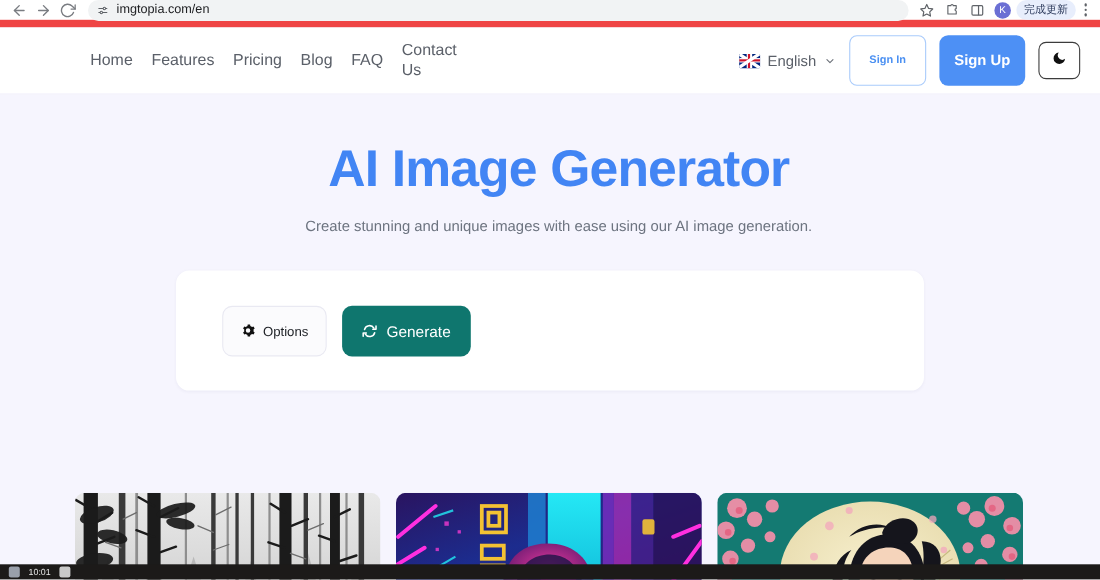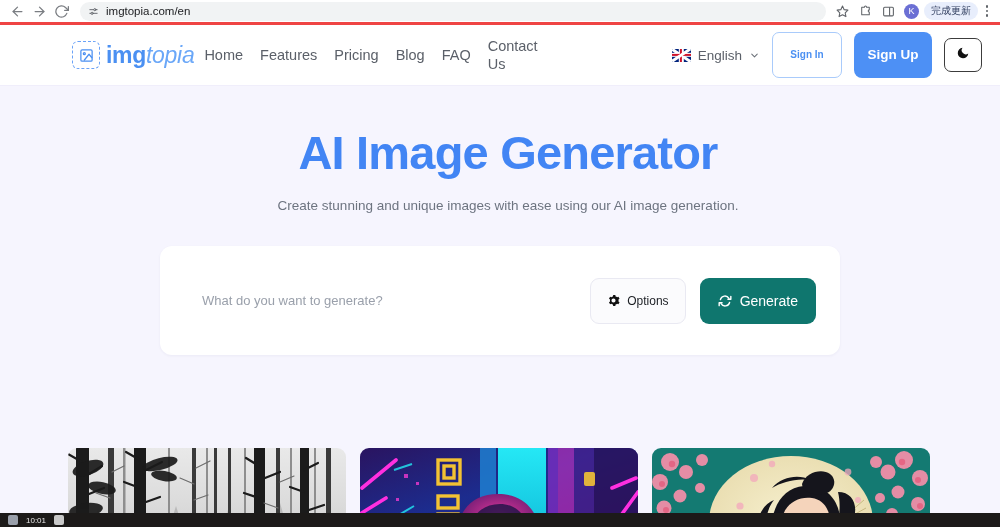--- a/index.html
+++ b/index.html
@@ -12,21 +12,21 @@
     background: #ffffff;
   }
 
   
   .browser-bar {
     height: 25px;
     background: #ffffff;
     display: flex;
     align-items: center;
     padding: 0 6px;
-    border-bottom: 3px solid #ef4444;
+    border-bottom: 7px solid #ef4444;
     position: relative;
   }
   .nav-btn {
     width: 22px; height: 22px;
     display: flex; align-items: center; justify-content: center;
     color: #7a7d82;
     flex: 0 0 auto;
   }
   .nav-btn svg { display: block; }
   .omnibox {
@@ -336,30 +336,20 @@
         <i></i>
         <i></i>
       </div>
   </div>
 </div>
 
 <div class="page">
 
   <div class="site-header">
 
-    <div class="brand">
-      <div class="brand-mark">
-        <svg width="15" height="15" viewBox="0 0 24 24" fill="none" stroke="currentColor" stroke-width="2" stroke-linejoin="round">
-            <rect x="3" y="3" width="18" height="18" rx="2"></rect>
-            <circle cx="8.5" cy="9" r="1.6"></circle>
-            <polyline points="21 16 16 10 8 20"></polyline>
-          </svg>
-      </div>
-      <div class="brand-text"><span class="b1">img</span><span class="b2">topia</span></div>
-    </div>
 
     <div class="nav-links">
       <div class="nav-link">Home</div>
       <div class="nav-link">Features</div>
       <div class="nav-link">Pricing</div>
       <div class="nav-link">Blog</div>
       <div class="nav-link">FAQ</div>
       <div class="nav-link wide">Contact Us</div>
     </div>
 
@@ -392,21 +382,20 @@
       </div>
     </div>
   </div>
 
   <div class="hero">
     <div class="hero-title">AI Image Generator</div>
     <div class="hero-sub">Create stunning and unique images with ease using our AI image generation.</div>
   </div>
 
   <div class="gen-card">
-    <div class="gen-placeholder">What do you want to generate?</div>
 
     <div class="btn-options">
       <span class="ico">
         <svg width="13" height="13" viewBox="0 0 24 24" fill="#111">
             <path d="M12 8.2a3.8 3.8 0 1 0 0 7.6 3.8 3.8 0 0 0 0-7.6zm9.3 3.8c0 .6-.06 1.2-.16 1.75l2 1.56-2 3.46-2.4-.96c-.86.73-1.86 1.3-2.95 1.66L15.4 22h-4l-.4-2.53a8.9 8.9 0 0 1-2.95-1.66l-2.4.96-2-3.46 2-1.56A9.7 9.7 0 0 1 5.5 12c0-.6.06-1.2.16-1.75l-2-1.56 2-3.46 2.4.96A8.9 8.9 0 0 1 11 4.53L11.4 2h4l.4 2.53c1.1.36 2.1.93 2.95 1.66l2.4-.96 2 3.46-2 1.56c.1.55.16 1.15.16 1.75z"></path>
           </svg>
       </span>
       <span>Options</span>
     </div>
 

